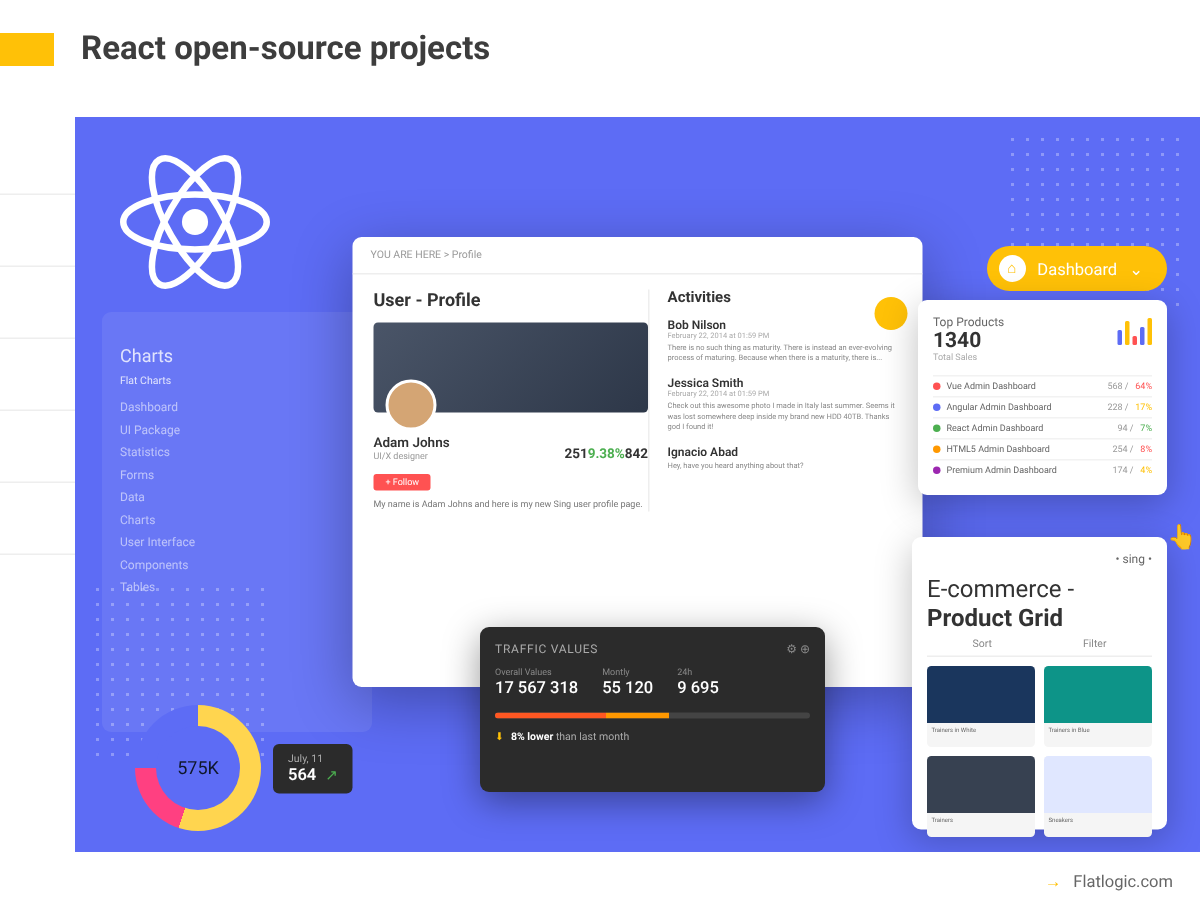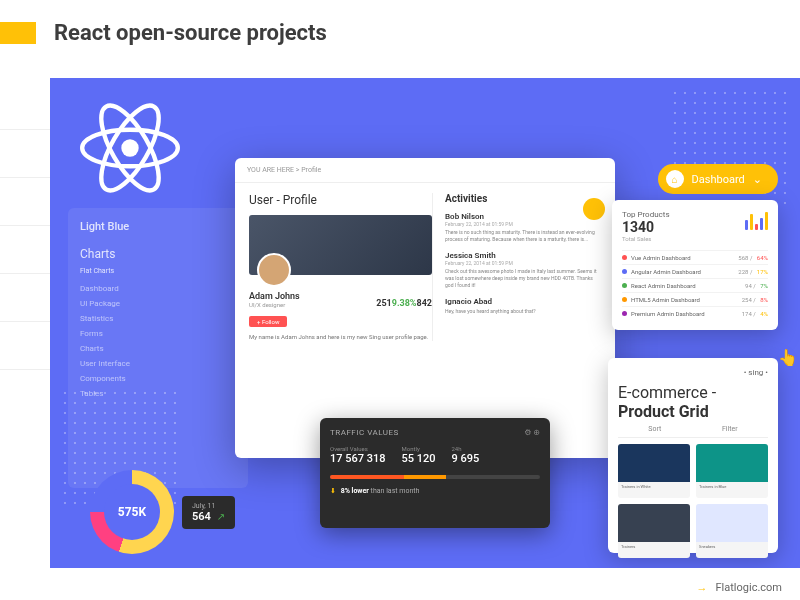--- a/index.html
+++ b/index.html
@@ -14,21 +14,21 @@
 .react-logo{position:absolute;top:20px;left:30px;width:100px;height:100px}
 .react-logo svg{width:100%;height:100%}
 .sidebar-card{position:absolute;top:130px;left:18px;width:180px;height:280px;background:rgba(255,255,255,0.08);border-radius:6px;padding:12px;font-size:9px;color:rgba(255,255,255,0.8)}
 .sidebar-card .brand{font-size:11px;font-weight:500;margin-bottom:14px}
 .sidebar-card .section{font-size:12px;margin:10px 0 6px}
 .sidebar-card .nav-item{padding:3px 0;font-size:8px;opacity:0.7}
 .profile-card{position:absolute;top:80px;left:185px;width:380px;height:300px;background:#fff;border-radius:6px;box-shadow:0 10px 40px rgba(0,0,0,0.3);overflow:hidden;font-size:8px;color:#555}
 .profile-header{padding:8px 12px;border-bottom:1px solid #eee;font-size:7px;color:#999}
 .profile-body{display:flex;padding:10px 14px}
 .profile-left{width:52%}
-.profile-left h3{font-size:12px;color:#333;margin-bottom:8px;font-weight:400}
+.profile-left h3{font-size:12px;color:#333;margin-bottom:8px;font-weight:700}
 .cover-photo{width:100%;height:60px;background:linear-gradient(135deg,#4a5568 0%,#2d3748 100%);border-radius:3px;margin-bottom:6px;position:relative}
 .cover-photo::after{content:"";position:absolute;bottom:-12px;left:8px;width:30px;height:30px;border-radius:50%;background:#d4a574;border:2px solid #fff}
 .user-meta{margin-top:16px;font-size:7px}
 .user-name{font-size:9px;font-weight:600;color:#333}
 .user-role{color:#999;font-size:6px}
 .user-stats{display:flex;margin-top:6px;font-size:8px;color:#333}
 .user-stats .stat{display:flex;flex-direction:column;align-items:flex-start}
 .user-stats .stat b{font-size:9px}
 .follow-btn{background:#ff5252;color:#fff;font-size:6px;padding:2px 8px;border-radius:2px;display:inline-block;margin-top:4px}
 .profile-bio{font-size:6px;color:#777;margin-top:6px;line-height:1.4}
@@ -70,21 +70,21 @@
 .tc-metric .tc-label{font-size:6px;color:#888}
 .tc-metric .tc-value{font-size:11px;color:#fff;font-weight:500}
 .tc-bar{height:4px;background:#444;border-radius:2px;margin-top:10px;position:relative;overflow:hidden}
 .tc-bar::before{content:"";position:absolute;left:0;top:0;height:100%;width:35%;background:#ff5722}
 .tc-bar::after{content:"";position:absolute;left:35%;top:0;height:100%;width:20%;background:#ff9800}
 .tc-foot{font-size:7px;color:#aaa;margin-top:8px}
 .tc-foot .down-ico{color:#ffc107;margin-right:3px}
 .tc-foot b{color:#fff}
 .donut-area{position:absolute;bottom:14px;left:40px;display:flex;align-items:center}
 .donut{width:84px;height:84px;border-radius:50%;background:conic-gradient(#ffd54f 0 55%,#ff4081 55% 75%,#5d6cf5 75% 100%);display:flex;align-items:center;justify-content:center}
-.donut-inner{width:56px;height:56px;border-radius:50%;background:#5d6cf5;display:flex;align-items:center;justify-content:center;color:#ffffff;font-size:12px;font-weight:700}
+.donut-inner{width:56px;height:56px;border-radius:50%;background:#5d6cf5;display:flex;align-items:center;justify-content:center;color:#0f172a;font-size:12px;font-weight:400}
 .tooltip{background:#2b2b2b;color:#fff;border-radius:4px;padding:6px 10px;font-size:8px;margin-left:8px;position:relative}
 .tooltip .t-date{color:#aaa;font-size:7px}
 .tooltip .t-val{font-size:11px;font-weight:600}
 .tooltip .t-arrow{color:#4caf50;font-size:10px;margin-left:6px}
 .footer-link{position:absolute;bottom:0;right:0;background:#fff;padding:6px 18px;font-size:11px;color:#666;display:flex;align-items:center;gap:8px}
 .footer-link .arr{color:#ffc107;font-weight:700}
 .left-rail{position:absolute;top:90px;left:0;width:50px;height:400px}
 .left-rail div{height:40px;border-bottom:1px solid #eee;margin-bottom:8px}
 </style>
 </head>
@@ -113,27 +113,27 @@
         <circle r="2" fill="#fff"></circle>
         <g stroke="#fff" stroke-width="1" fill="none">
           <ellipse rx="11" ry="4.2"></ellipse>
           <ellipse rx="11" ry="4.2" transform="rotate(60)"></ellipse>
           <ellipse rx="11" ry="4.2" transform="rotate(120)"></ellipse>
         </g>
       </svg>
   </div>
 
   <div class="sidebar-card">
-    <div class="brand">Light Blue</div>
     <div class="section">Charts</div>
     <div style="font-size:7px;margin-bottom:6px">Flat Charts</div>
     <div class="nav-item">Dashboard</div>
     <div class="nav-item">UI Package</div>
     <div class="nav-item">Statistics</div>
     <div class="nav-item">Forms</div>
+    <div class="nav-item">Data</div>
     <div class="nav-item">Charts</div>
     <div class="nav-item">User Interface</div>
     <div class="nav-item">Components</div>
     <div class="nav-item">Tables</div>
   </div>
 
   <div class="profile-card">
     <div class="edit-fab"></div>
     <div class="profile-header">YOU ARE HERE &gt; Profile</div>
     <div class="profile-body">

